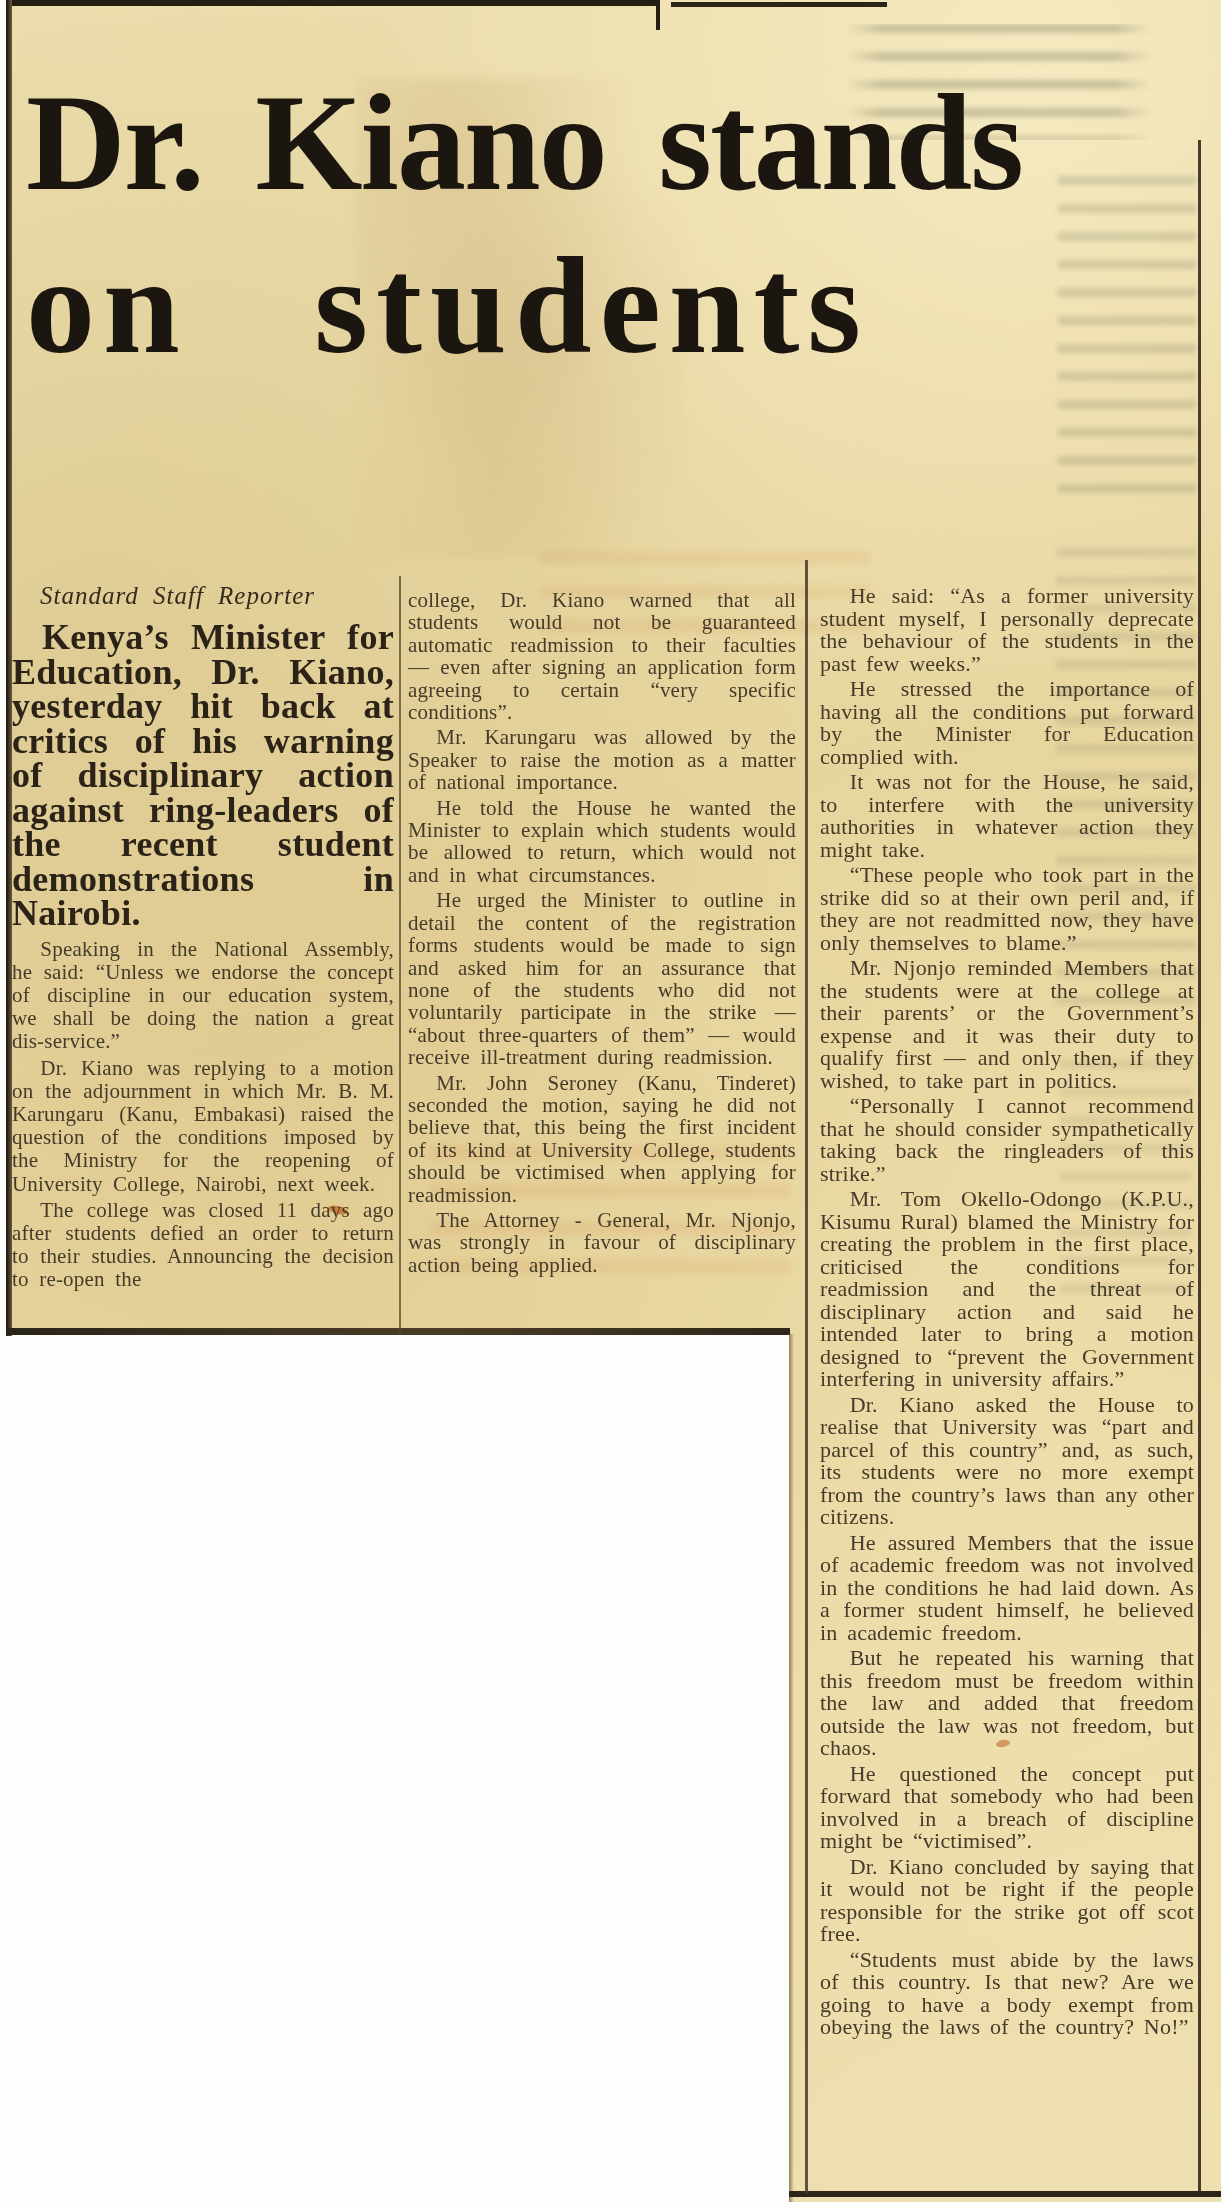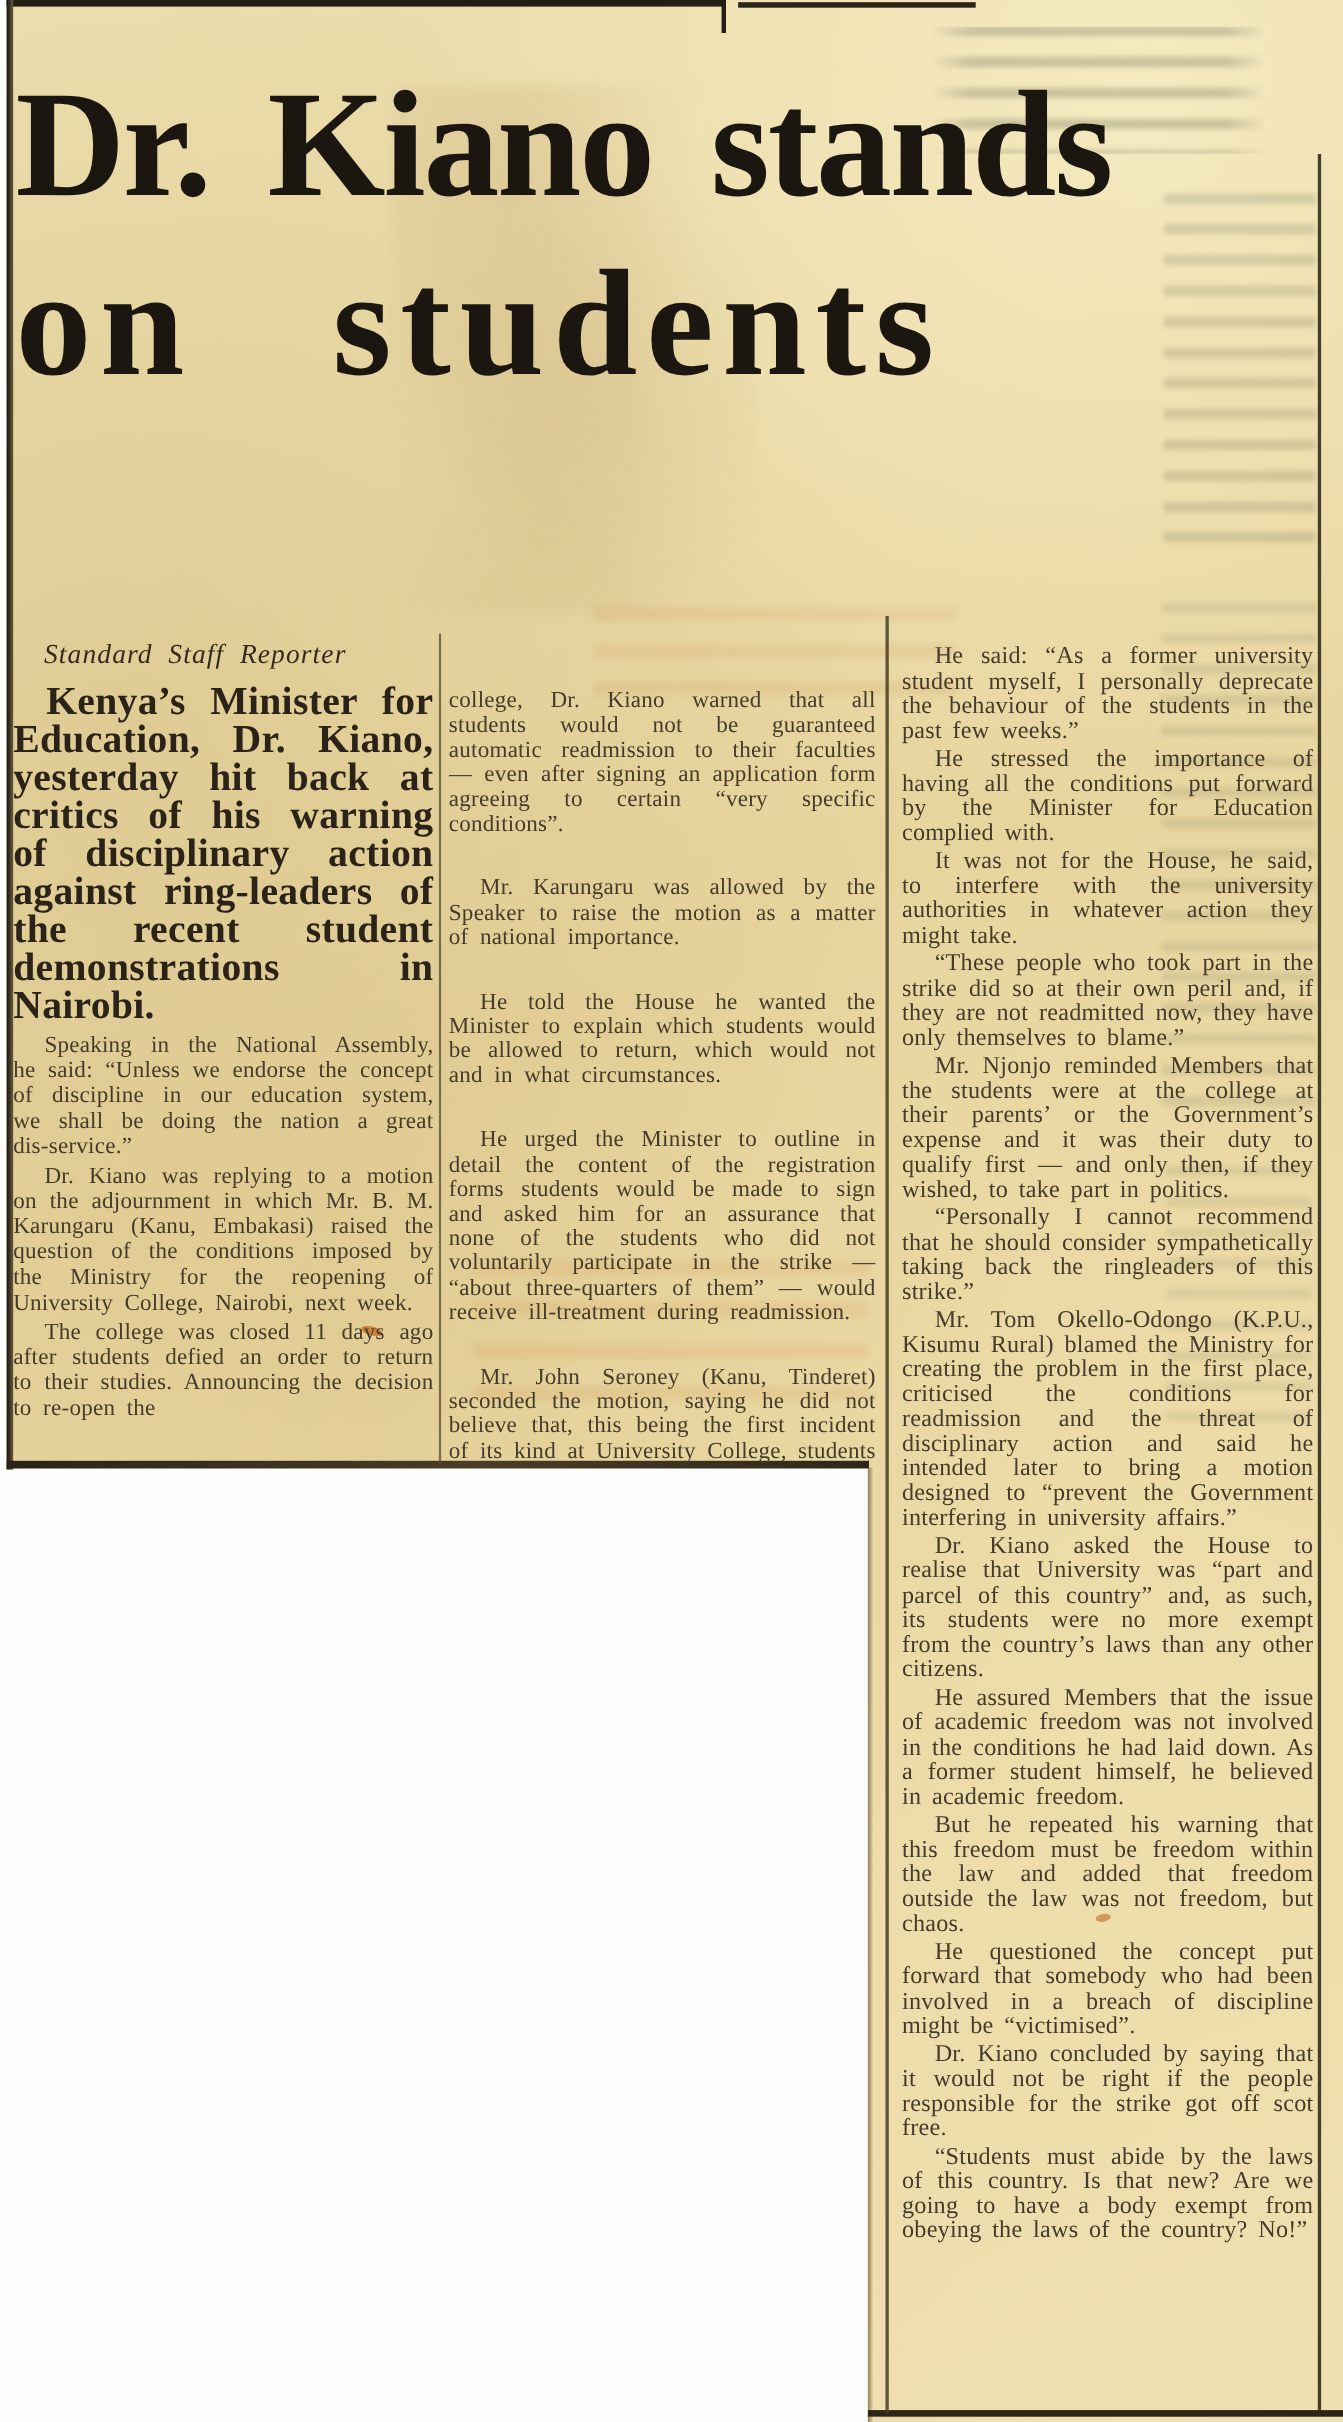--- a/index.html
+++ b/index.html
@@ -53,38 +53,38 @@
   .rule-col23{left:805px;top:560px;width:3px;height:1634px;background:#463b29;opacity:.85;}
   .rule-right{left:1198px;top:140px;width:3px;height:2052px;background:#332b1f;opacity:.9;}
 
   .stain{position:absolute;z-index:2;border-radius:50%;}
   .stain1{left:328px;top:1206px;width:20px;height:8px;background:#c8722a;opacity:.85;transform:rotate(14deg);}
   .stain2{left:996px;top:1740px;width:14px;height:7px;background:#c06a28;opacity:.6;transform:rotate(-10deg);}
 
   
   .txt{position:absolute;z-index:3;}
   #headline{left:14px;top:50px;width:1060px;color:#1c1610;font-weight:bold;
-    font-size:138px;line-height:1.18;margin:0;}
+    font-size:138px;line-height:1.18;margin:12px;}
   #headline .hl{display:block;white-space:nowrap;}
   .hl1{word-spacing:20px;letter-spacing:-2px;}
   .hl2{word-spacing:66px;letter-spacing:2px;}
   .hl3{word-spacing:84px;letter-spacing:8px;}
 
   #byline{left:40px;top:582px;width:350px;font-size:25px;font-style:italic;
     color:#352a1c;letter-spacing:1px;word-spacing:7px;}
 
   .col{color:#453b2b;overflow:hidden;}
   .col p{margin:0 0 3px 0;text-align:justify;text-indent:1.35em;
     font-size:21px;line-height:23.2px;word-spacing:5px;letter-spacing:.2px;}
   .col p.no-indent{text-indent:0;}
   #col1{left:12px;top:620px;width:382px;height:714px;}
   #col1 .lede{font-size:36px;font-weight:bold;line-height:34.5px;color:#2b2318;
     word-spacing:8px;letter-spacing:.3px;text-indent:30px;margin-bottom:7px;}
   #col2{left:408px;top:589px;width:388px;height:744px;}
-  #col2 p{line-height:22.4px;margin-top:36px;}
+  #col2 p{line-height:22.4px;}
   #col3{left:820px;top:585px;width:374px;height:1608px;}
   #col3 p{font-size:22px;line-height:22.5px;word-spacing:4px;}
 </style>
 </head>
 <body>
 
 <div id="page">
 
   <div class="paper"></div>
 

